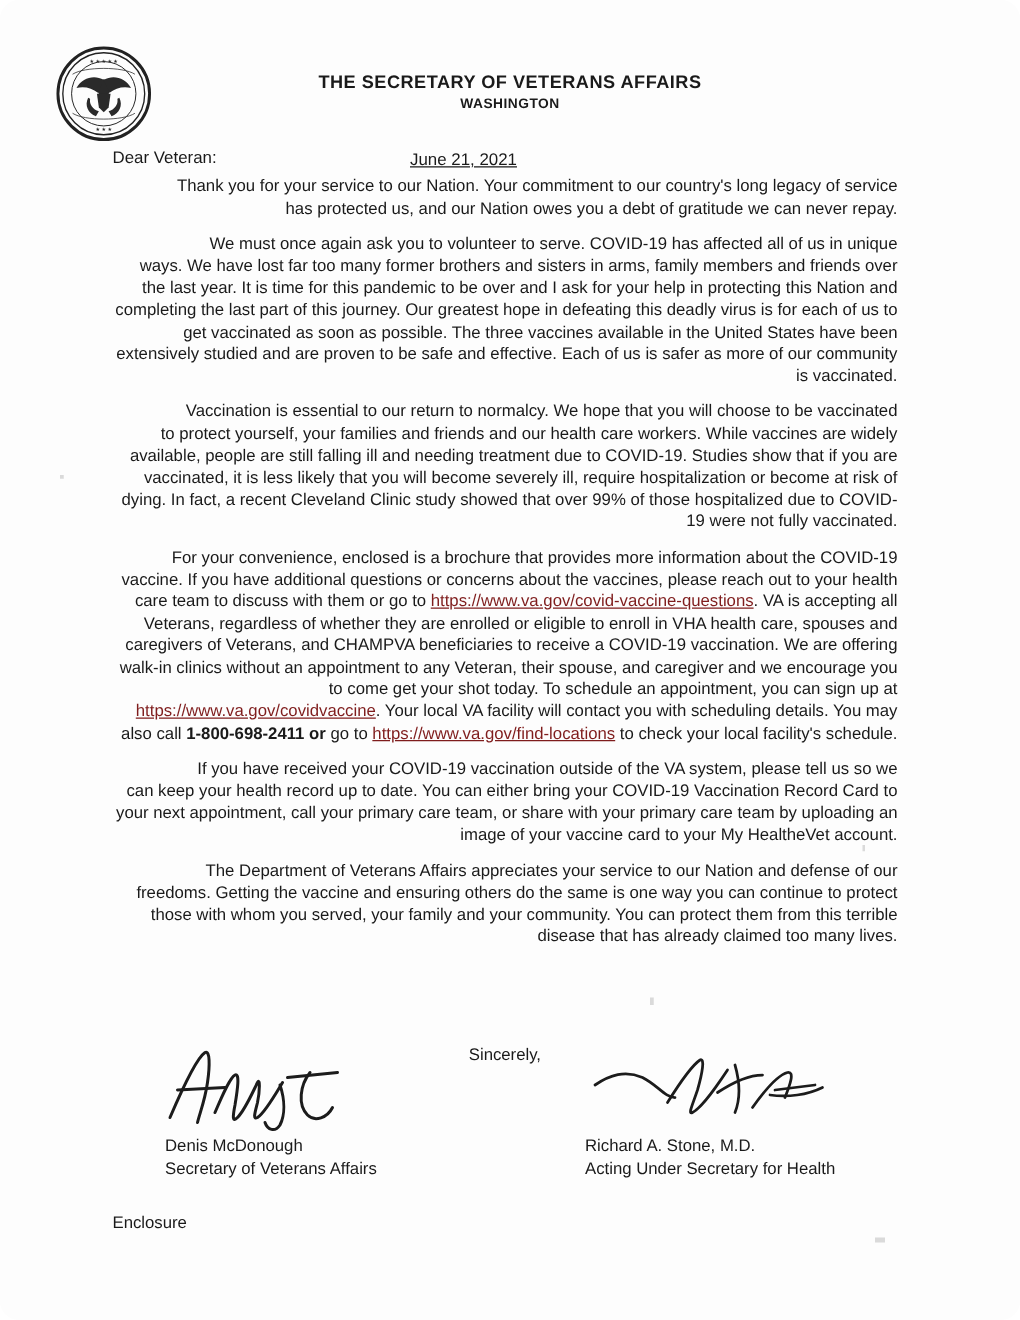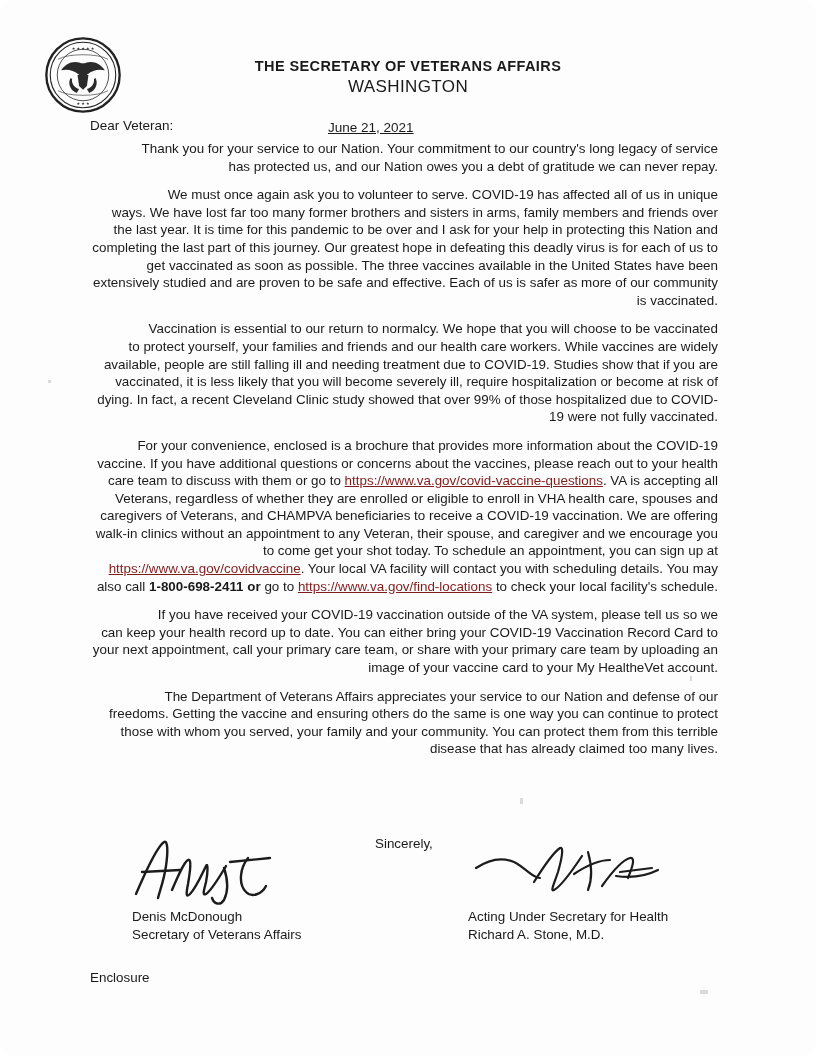--- a/index.html
+++ b/index.html
@@ -41,22 +41,22 @@
     top: 58px;
     width: 816px;
     text-align: center;
   }
   .letterhead .line1 {
     font-weight: bold;
     font-size: 14.5px;
     letter-spacing: 0.4px;
   }
   .letterhead .line2 {
-    font-weight: normal;
-    font-size: 17px;
+    font-weight: bold;
+    font-size: 11px;
     letter-spacing: 0.4px;
     margin-top: 3px;
   }
 
   
   .body-block {
     position: absolute;
     left: 90px;
     top: 118px;
     width: 628px;
@@ -234,22 +234,22 @@
           </g>
         </svg>
       </div>
 
       <div class="name-left">
         <div>Denis McDonough</div>
         <div>Secretary of Veterans Affairs</div>
       </div>
 
       <div class="name-right">
+        <div>Richard A. Stone, M.D.</div>
         <div>Acting Under Secretary for Health</div>
-        <div>Richard A. Stone, M.D.</div>
       </div>
 
       <div class="enclosure">Enclosure</div>
     </div>
   </div>
 
   <div class="speck" style="left:48px; top:380px; width:3px; height:3px;"></div>
   <div class="speck" style="left:690px; top:676px; width:2px; height:5px;"></div>
   <div class="speck" style="left:700px; top:990px; width:8px; height:4px;"></div>
   <div class="speck" style="left:520px; top:798px; width:3px; height:6px;"></div>

